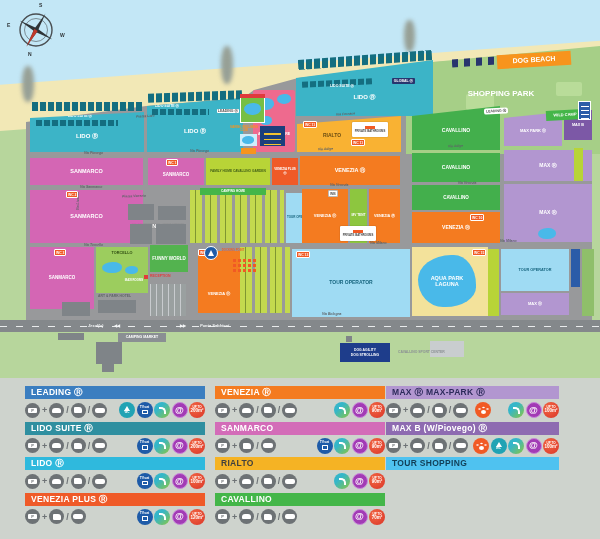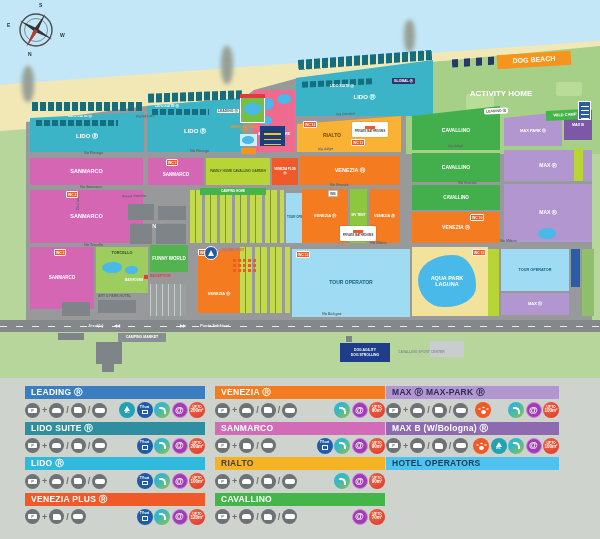--- a/index.html
+++ b/index.html
@@ -88,21 +88,21 @@
     </div>
 
   <div class="abs" style="left:26px;top:56px;width:566px;height:266px;background:#98999b;z-index:1;
        clip-path:polygon(0px 66px,120px 50px,217px 42px,228px 34px,272px 22px,407px 6px,566px 0px,566px 266px,0px 266px)"></div>
 
   <div class="abs" style="left:406px;top:46px;width:194px;height:108px;background:#a6cf87;z-index:2;
        clip-path:polygon(0px 50px,27px 16px,194px 0px,194px 108px,0px 108px)">
     <div class="abs" style="left:60px;top:48px;width:28px;height:16px;background:#b9dc99;border-radius:2px"></div>
     <div class="abs" style="left:150px;top:36px;width:26px;height:14px;background:#b9dc99;border-radius:2px"></div>
     <div class="z" style="left:60px;top:34px;width:70px;height:28px;font-size:8px;background:none">
-        <span>ACTIVITY HOME</span>
+        <span>SHOPPING PARK</span>
       </div>
   </div>
   <div class="z" style="left:546px;top:110px;width:38px;height:10px;background:#44b649;font-size:4px;transform:rotate(-3deg);z-index:6">
       <span>WILD CAMP</span>
     </div>
   <div class="abs" style="left:578px;top:101px;width:13px;height:19px;background:#2b5ca8;border:1px solid #fff;z-index:6;
        background-image:repeating-linear-gradient(0deg,rgba(0,0,0,0) 0 3px,#fff 3px 4px);background-size:8px 100%;background-repeat:no-repeat;background-position:2px 3px"></div>
 
   <div class="cab" style="left:32px;top:102px;width:112px;height:9px"></div>
   <div class="cab" style="left:148px;top:92px;width:94px;height:9px;transform:rotate(-2deg)"></div>
@@ -682,21 +682,21 @@
                 <span class="at">@</span>
               </div>
               <div class="cicon c-size">
                 <span class="t25">UP TO</span>
                 <span class="t4">100m²</span>
               </div>
             </div>
           </div>
         </div>
         <div class="lentry">
-          <div class="lheader" style="background: rgb(142, 107, 177); color: rgb(255, 255, 255);">MAX B (W/Bologna) Ⓡ</div>
+          <div class="lheader" style="background: rgb(142, 107, 177); color: rgb(255, 255, 255);">MAX B (W/Piovego) Ⓡ</div>
           <div class="lrow">
             <div class="lveh">
               <div class="gcircle">
                 <div class="v trailer">P</div>
               </div>
               <span class="sep">+</span>
               <div class="gcircle">
                 <div class="v car"></div>
               </div>
               <span class="sep">/</span>
@@ -723,17 +723,17 @@
                 <span class="at">@</span>
               </div>
               <div class="cicon c-size">
                 <span class="t25">UP TO</span>
                 <span class="t4">100m²</span>
               </div>
             </div>
           </div>
         </div>
         <div class="lentry">
-          <div class="lheader" style="background: rgb(79, 194, 240); color: rgb(18, 63, 87);">HOTEL OPERATORS</div>
+          <div class="lheader" style="background: rgb(79, 194, 240); color: rgb(18, 63, 87);">TOUR SHOPPING</div>
         </div>
       </div>
   </div>
 </div>
 
 </body></html>

